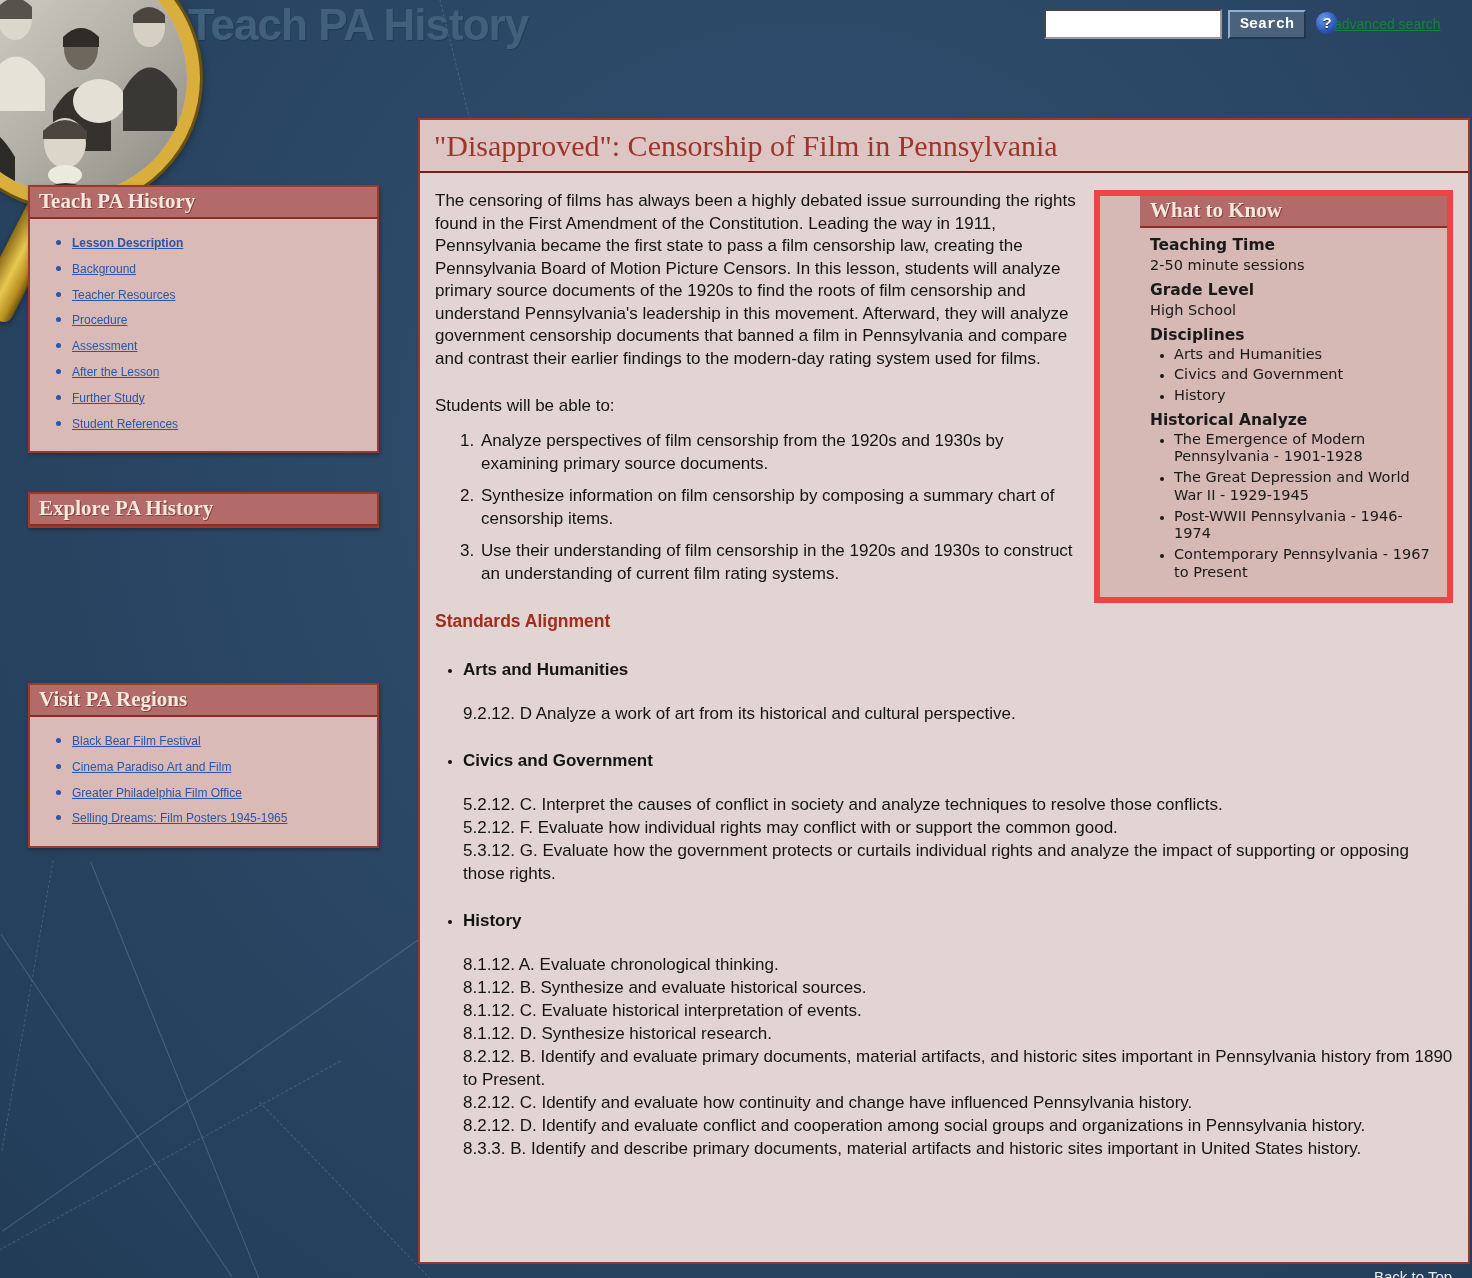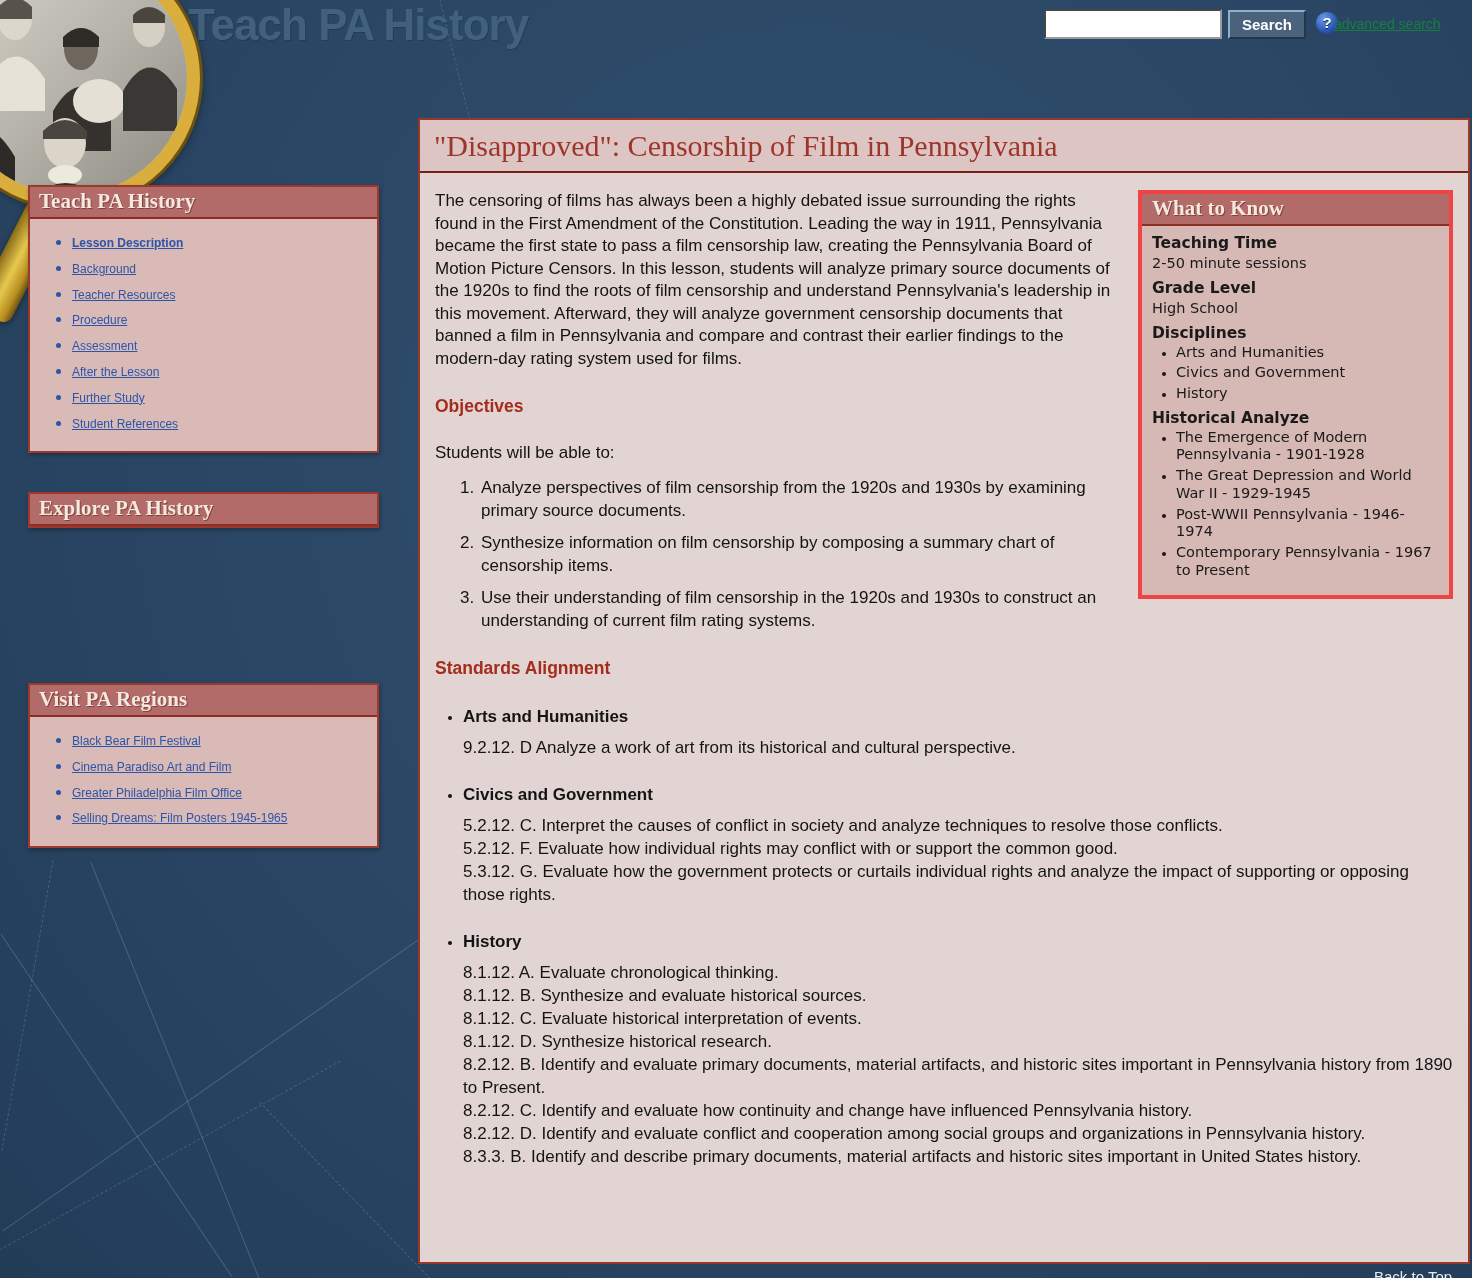--- a/index.html
+++ b/index.html
@@ -20,21 +20,21 @@
   }
   .search-area{position:absolute;left:1044px;top:8px;height:34px;}
   .search-input{
     position:absolute;left:0;top:1px;width:166px;height:24px;
     border:2px inset #9a9a9a;background:#fff;font-size:14px;padding:1px 4px;
   }
   .search-btn{
     position:absolute;left:184px;top:2px;width:78px;height:29px;
     background:#4a627c;color:#fff;font-weight:bold;font-size:15px;
     border:2px solid #8fb0d0;border-right-color:#23364a;border-bottom-color:#23364a;
-    font-family:Liberation Sans, sans-serif;cursor:pointer;
+    font-family:Liberation Mono, monospace;cursor:pointer;
   }
   .help-icon{
     position:absolute;left:272px;top:4px;width:22px;height:22px;border-radius:50%;
     background:radial-gradient(circle at 35% 30%, #6f9ae8 0%, #2a55b4 60%, #173468 100%);
     color:#fff;font-weight:bold;font-size:15px;text-align:center;line-height:22px;
     text-shadow:0 1px 1px #0b1c3c;cursor:pointer;
   }
   .adv-link{
     position:absolute;left:290px;top:8px;color:#15803d;font-size:14px;
     text-decoration:underline;white-space:nowrap;cursor:pointer;
@@ -86,26 +86,26 @@
   .content-body{padding:17px 15px 0 15px;font-size:17px;color:#141414;}
   .intro{margin:0 0 26px 0;line-height:22.5px;}
   .red-head{color:#a32c1d;font-size:17.5px;font-weight:bold;margin:26px 0 0 0;}
   .lead{margin:26px 0 8px 0;}
   ol.obj{margin:14px 0 0 0;padding-left:44px;}
   ol.obj li{margin-bottom:10px;line-height:22.5px;padding-left:2px;}
   ul.std{margin:26px 0 0 0;padding-left:28px;list-style:disc;}
   ul.std>li{margin-bottom:24px;line-height:23px;}
   ul.std>li::marker{color:#141414;font-size:14px;}
   .std-name{font-weight:bold;}
-  .std-lines{margin-top:8px;}
+  .std-lines{margin-top:21px;}
   .std-line{line-height:23px;}
   
   .wtk{
     float:right;width:307px;margin:0 0 14px 18px;
-    border:4px solid #ef4444;background:#d6b8b5;
+    border:6px solid #ef4444;background:#d6b8b5;padding-left:40px;
   }
   .wtk .side-head{font-size:21px;padding:2px 10px 3px 10px;}
   .wtk-body{padding:8px 10px 12px 10px;font-family:"DejaVu Sans",sans-serif;font-size:14.5px;color:#1a1a1a;}
   .wtk-label{font-weight:bold;font-size:15.5px;margin:6px 0 2px 0;}
   .wtk-label:first-child{margin-top:0;}
   .wtk-text{margin:0 0 2px 0;line-height:1.3;}
   .wtk-list{margin:2px 0 4px 0;padding-left:24px;list-style:disc;}
   .wtk-list li{margin-bottom:3px;line-height:1.22;}
   .wtk-list li::marker{font-size:12px;}
   
@@ -219,21 +219,20 @@
           <div class="wtk-label">Historical Analyze</div>
           <ul class="wtk-list">
             <li>The Emergence of Modern Pennsylvania - 1901-1928</li>
             <li>The Great Depression and World War II - 1929-1945</li>
             <li>Post-WWII Pennsylvania - 1946-1974</li>
             <li>Contemporary Pennsylvania - 1967 to Present</li>
           </ul>
         </div>
     </aside>
     <p class="intro">The censoring of films has always been a highly debated issue surrounding the rights found in the First Amendment of the Constitution. Leading the way in 1911, Pennsylvania became the first state to pass a film censorship law, creating the Pennsylvania Board of Motion Picture Censors. In this lesson, students will analyze primary source documents of the 1920s to find the roots of film censorship and understand Pennsylvania's leadership in this movement. Afterward, they will analyze government censorship documents that banned a film in Pennsylvania and compare and contrast their earlier findings to the modern-day rating system used for films.</p>
-    <h3 class="red-head">Objectives</h3>
     <p class="lead">Students will be able to:</p>
     <ol class="obj" id="objectives-list">
         <li>Analyze perspectives of film censorship from the 1920s and 1930s by examining primary source documents.</li>
         <li>Synthesize information on film censorship by composing a summary chart of censorship items.</li>
         <li>Use their understanding of film censorship in the 1920s and 1930s to construct an understanding of current film rating systems.</li>
       </ol>
     <h3 class="red-head">Standards Alignment</h3>
     <ul class="std" id="standards-list">
         <li><span class="std-name">Arts and Humanities</span><div class="std-lines">
             <div class="std-line">9.2.12. D Analyze a work of art from its historical and cultural perspective.</div>

